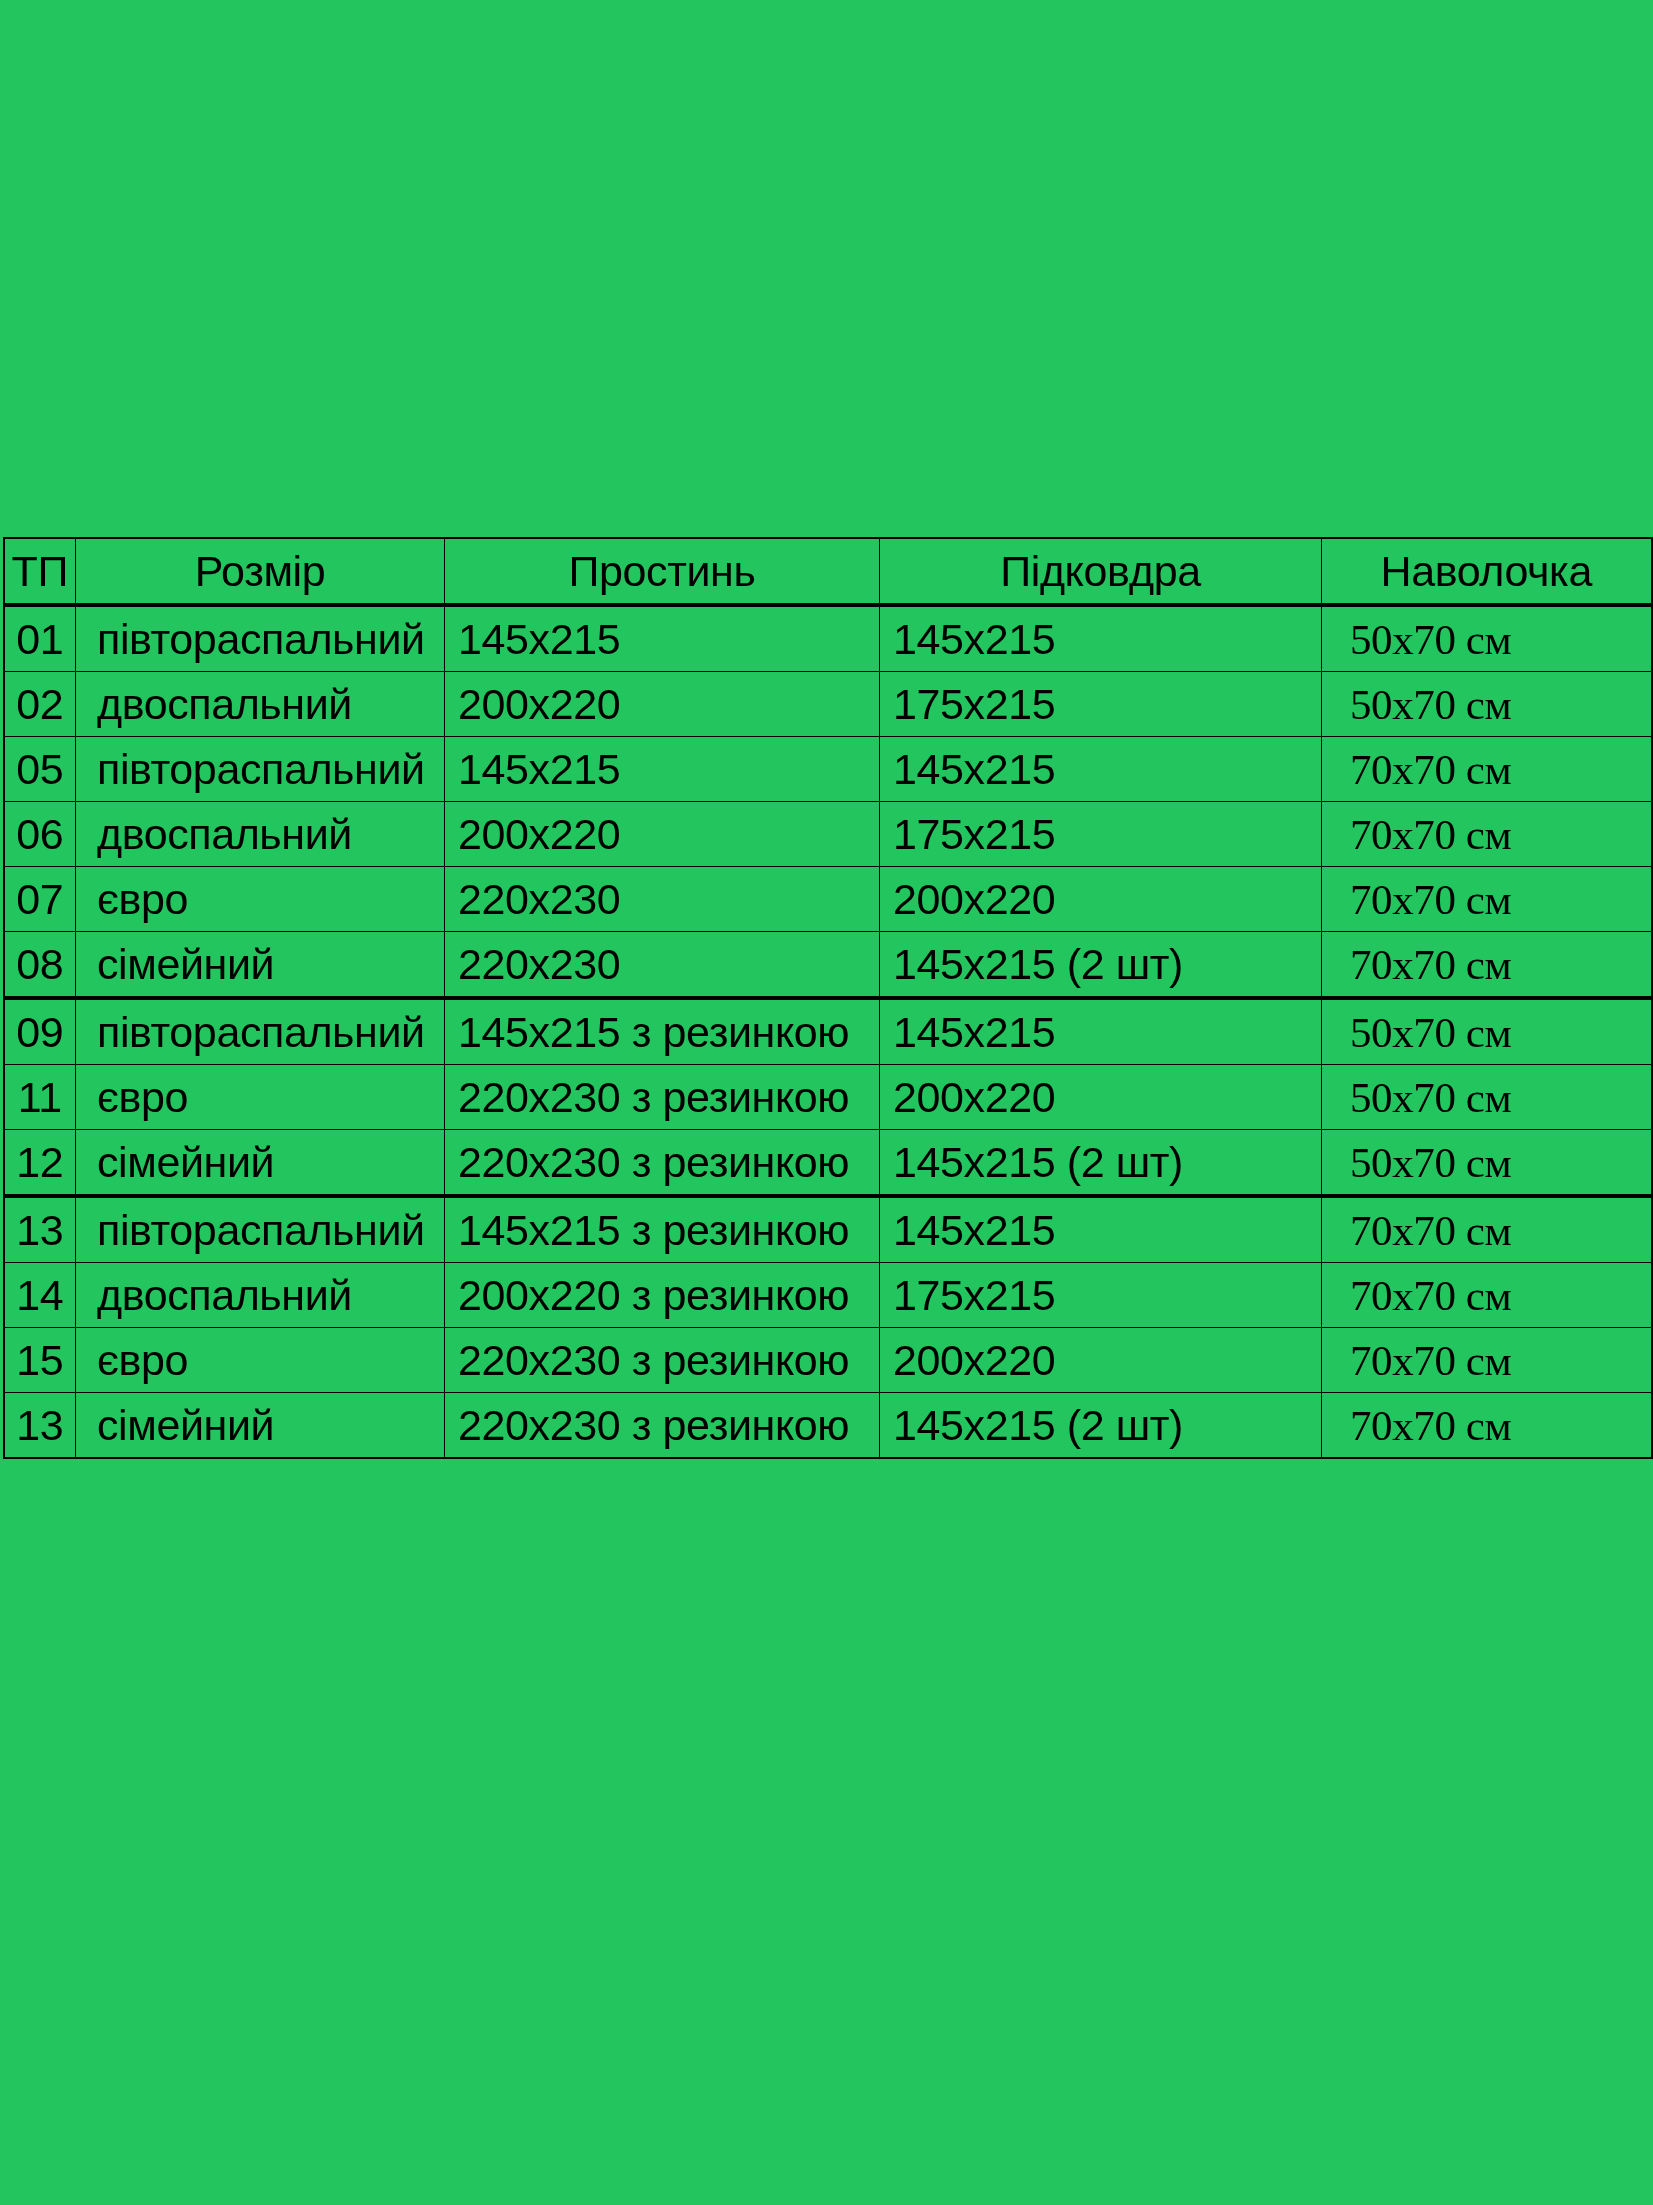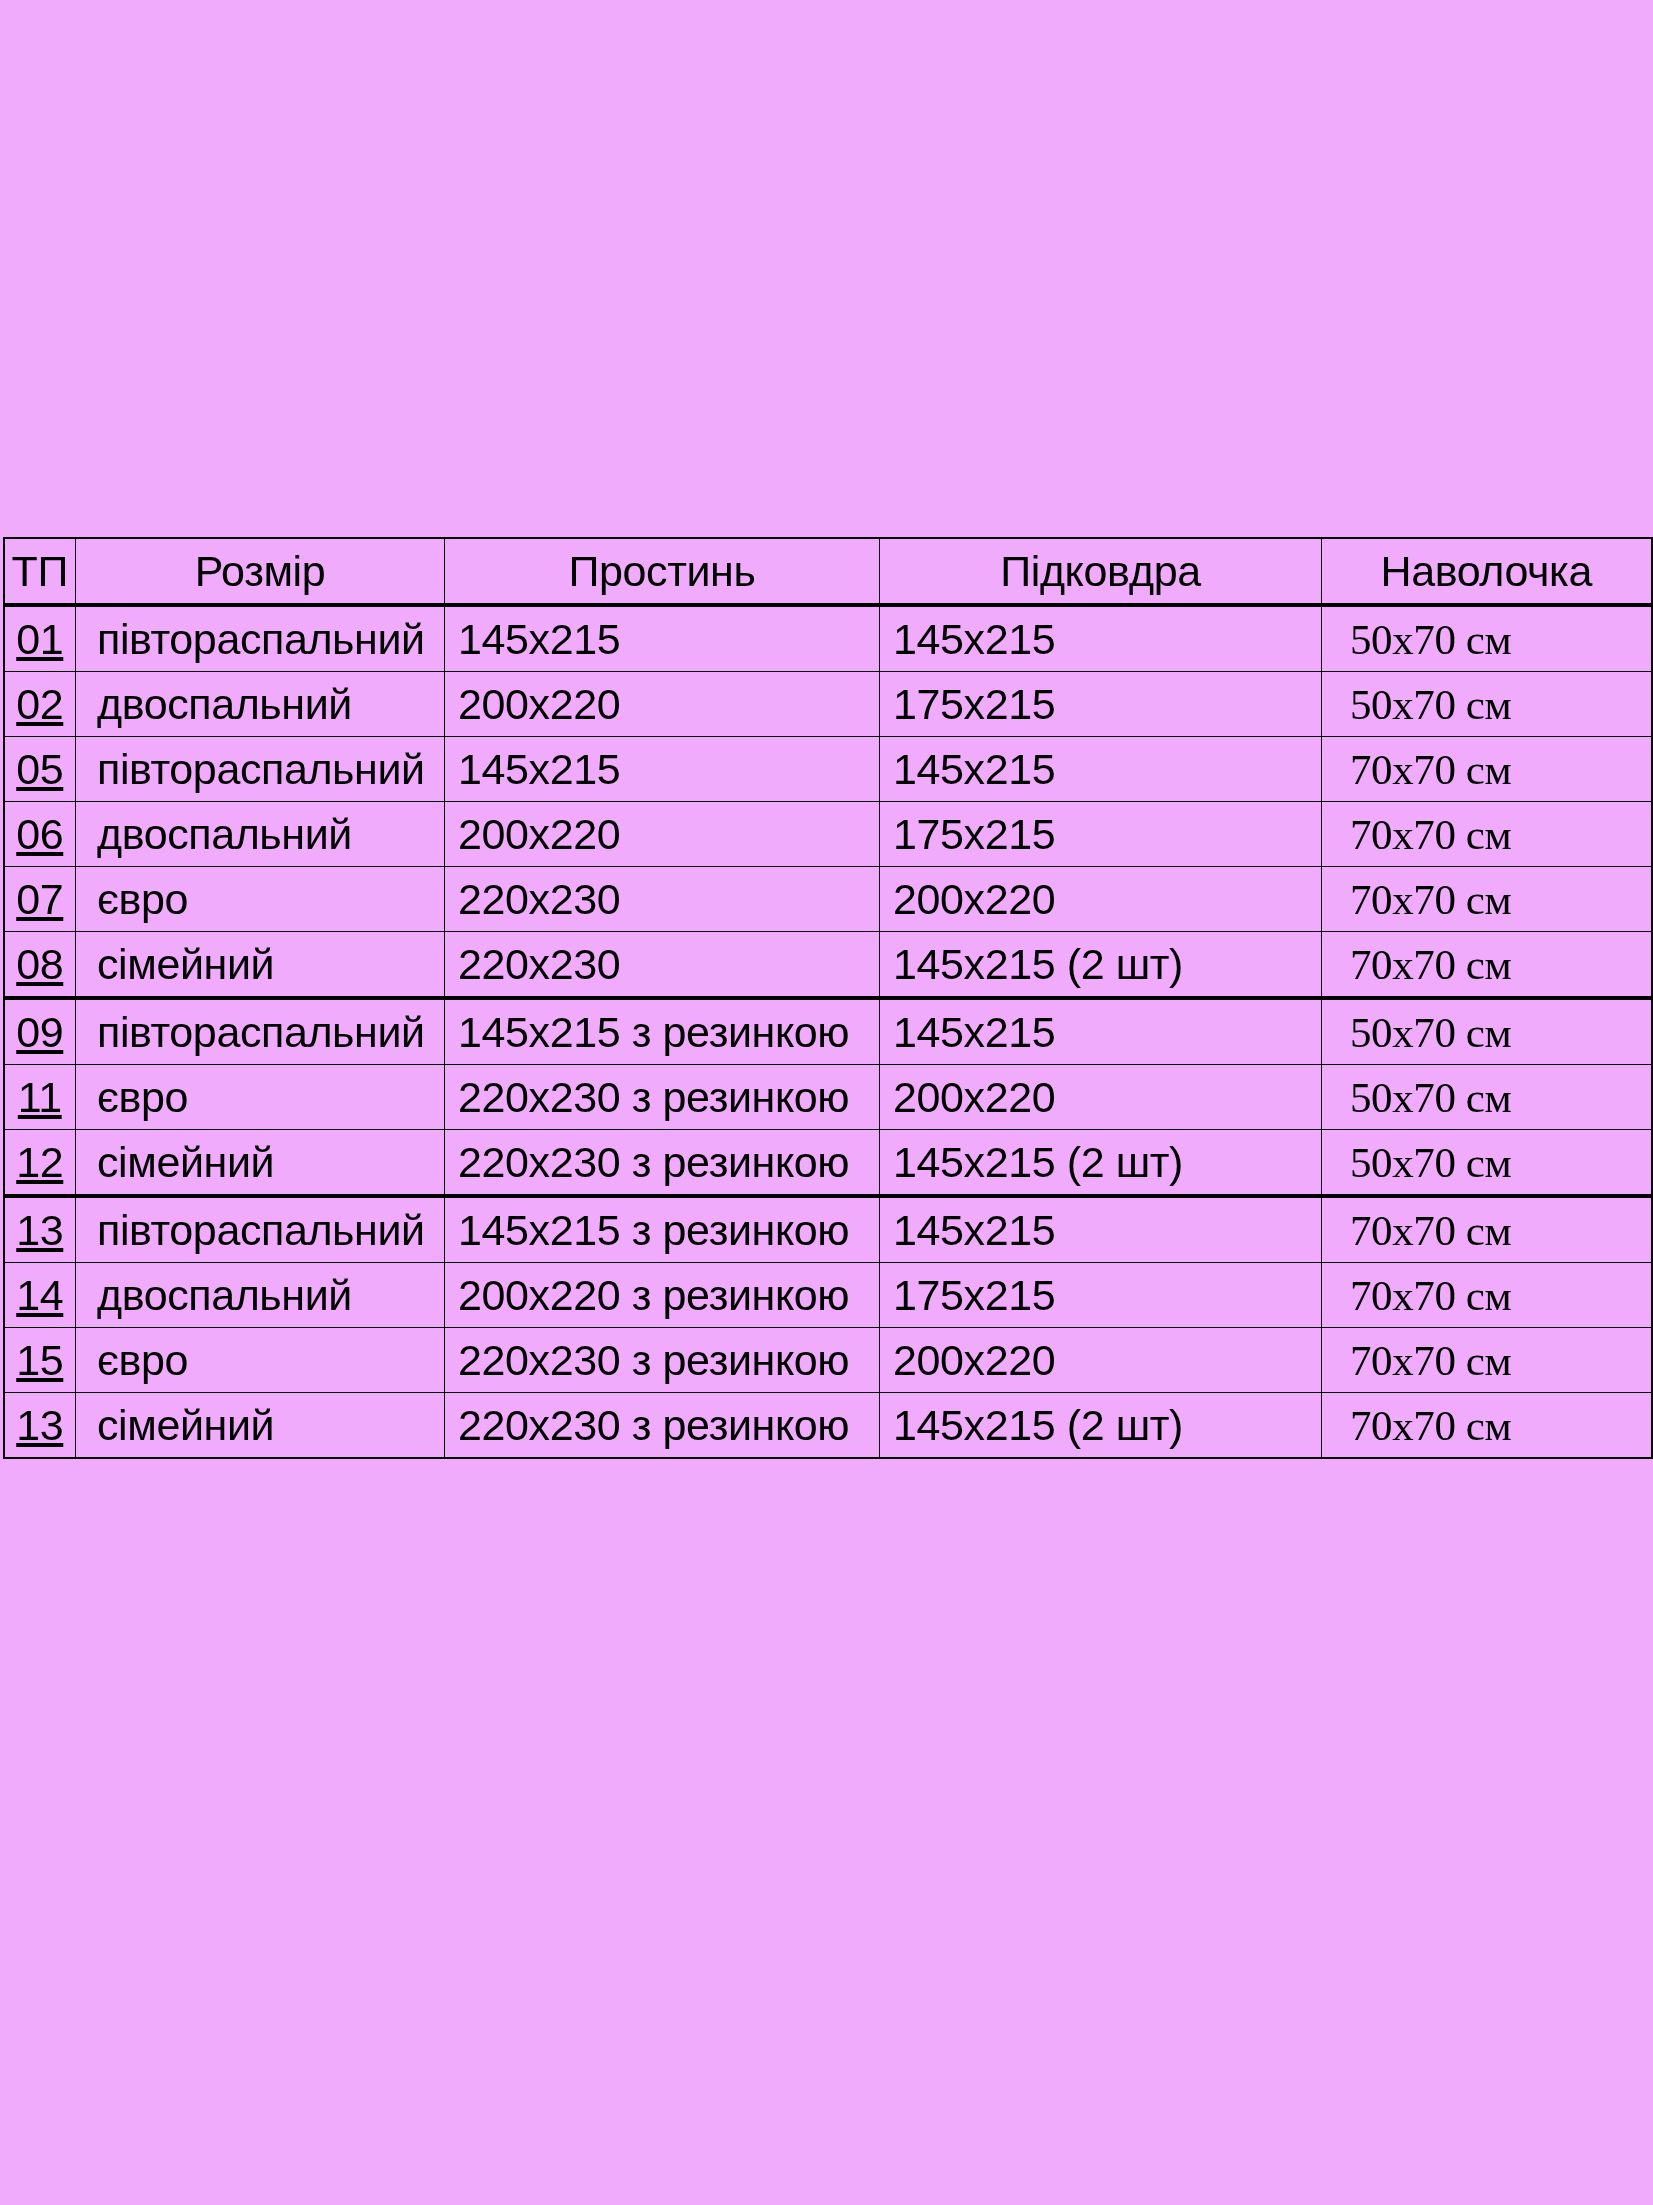--- a/index.html
+++ b/index.html
@@ -6,21 +6,21 @@
   body {
     width: 1654px;
     height: 2205px;
     background: #ffffff;
     font-family: "Liberation Sans", sans-serif;
   }
   .page {
     position: relative;
     width: 1654px;
     height: 2205px;
-    background: #f0abfc;
+    background: #22c55e;
     overflow: hidden;
   }
   table.size-table {
     position: absolute;
     left: 2.5px;
     top: 537px;
     width: 1647px;
     border-collapse: collapse;
     table-layout: fixed;
     border: 2.5px solid #000000;
@@ -44,21 +44,21 @@
     overflow: hidden;
     font-weight: 400;
   }
   .size-table thead th {
     border-bottom-width: 4.1px;
     text-align: center;
   }
   .size-table tr.group-end td {
     border-bottom-width: 4.1px;
   }
-  .size-table td:nth-child(1) { text-align: center; text-decoration: underline; }
+  .size-table td:nth-child(1) { text-align: center; }
   .size-table td:nth-child(2) { padding-left: 21px; }
   .size-table td:nth-child(3) { padding-left: 13px; }
   .size-table td:nth-child(4) { padding-left: 13px; }
   .size-table td:nth-child(5) { padding-left: 28px; font-family: Liberation Serif, serif; }
 </style>
 </head>
 <body>
 
 <div class="page">
   <table class="size-table">

